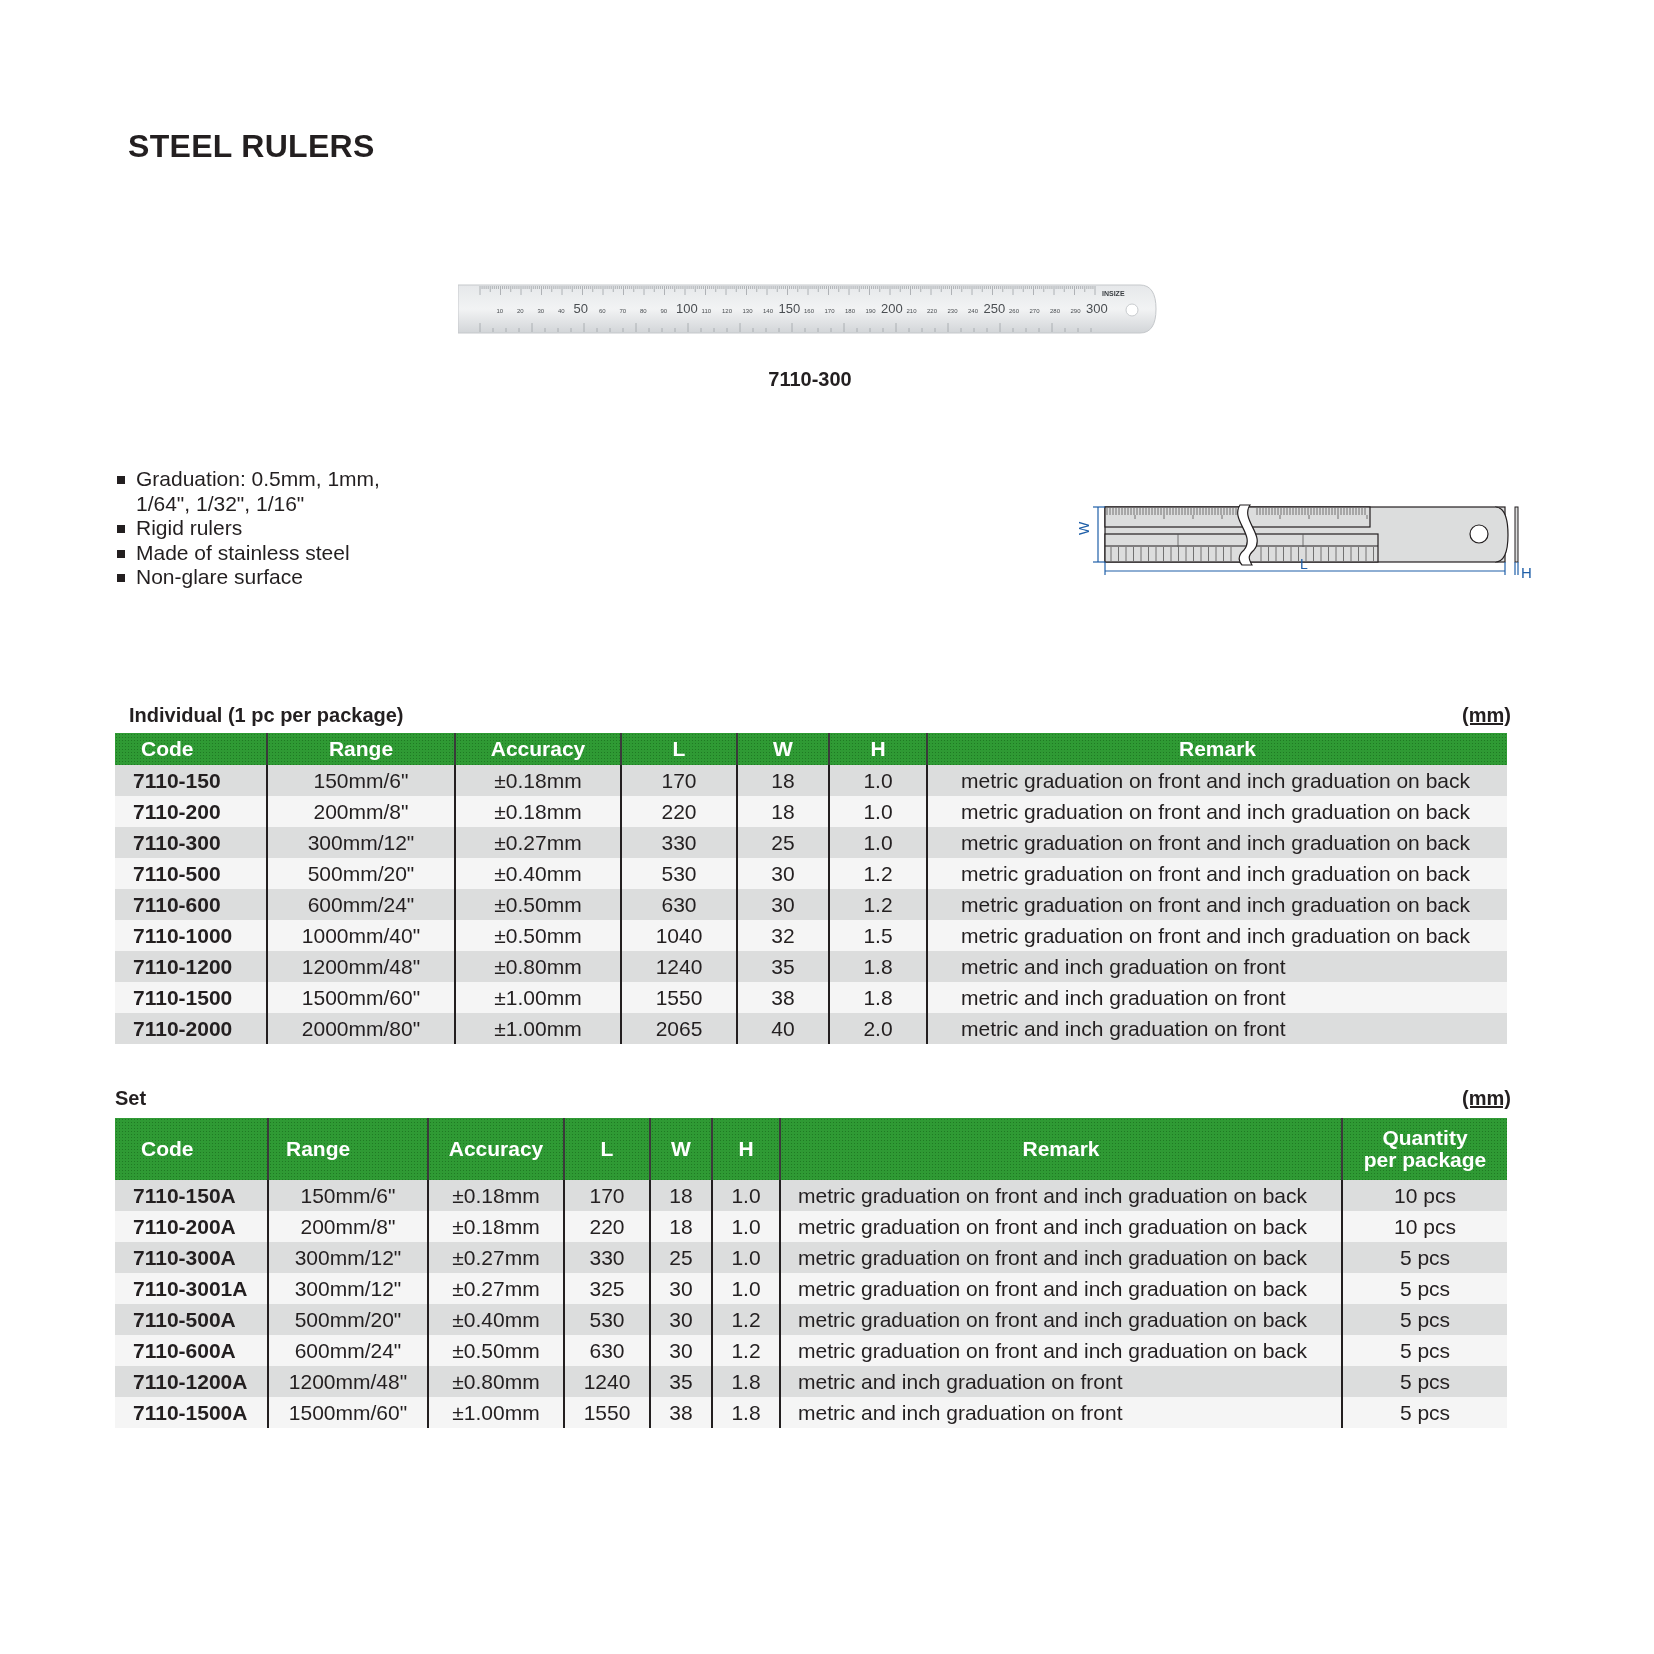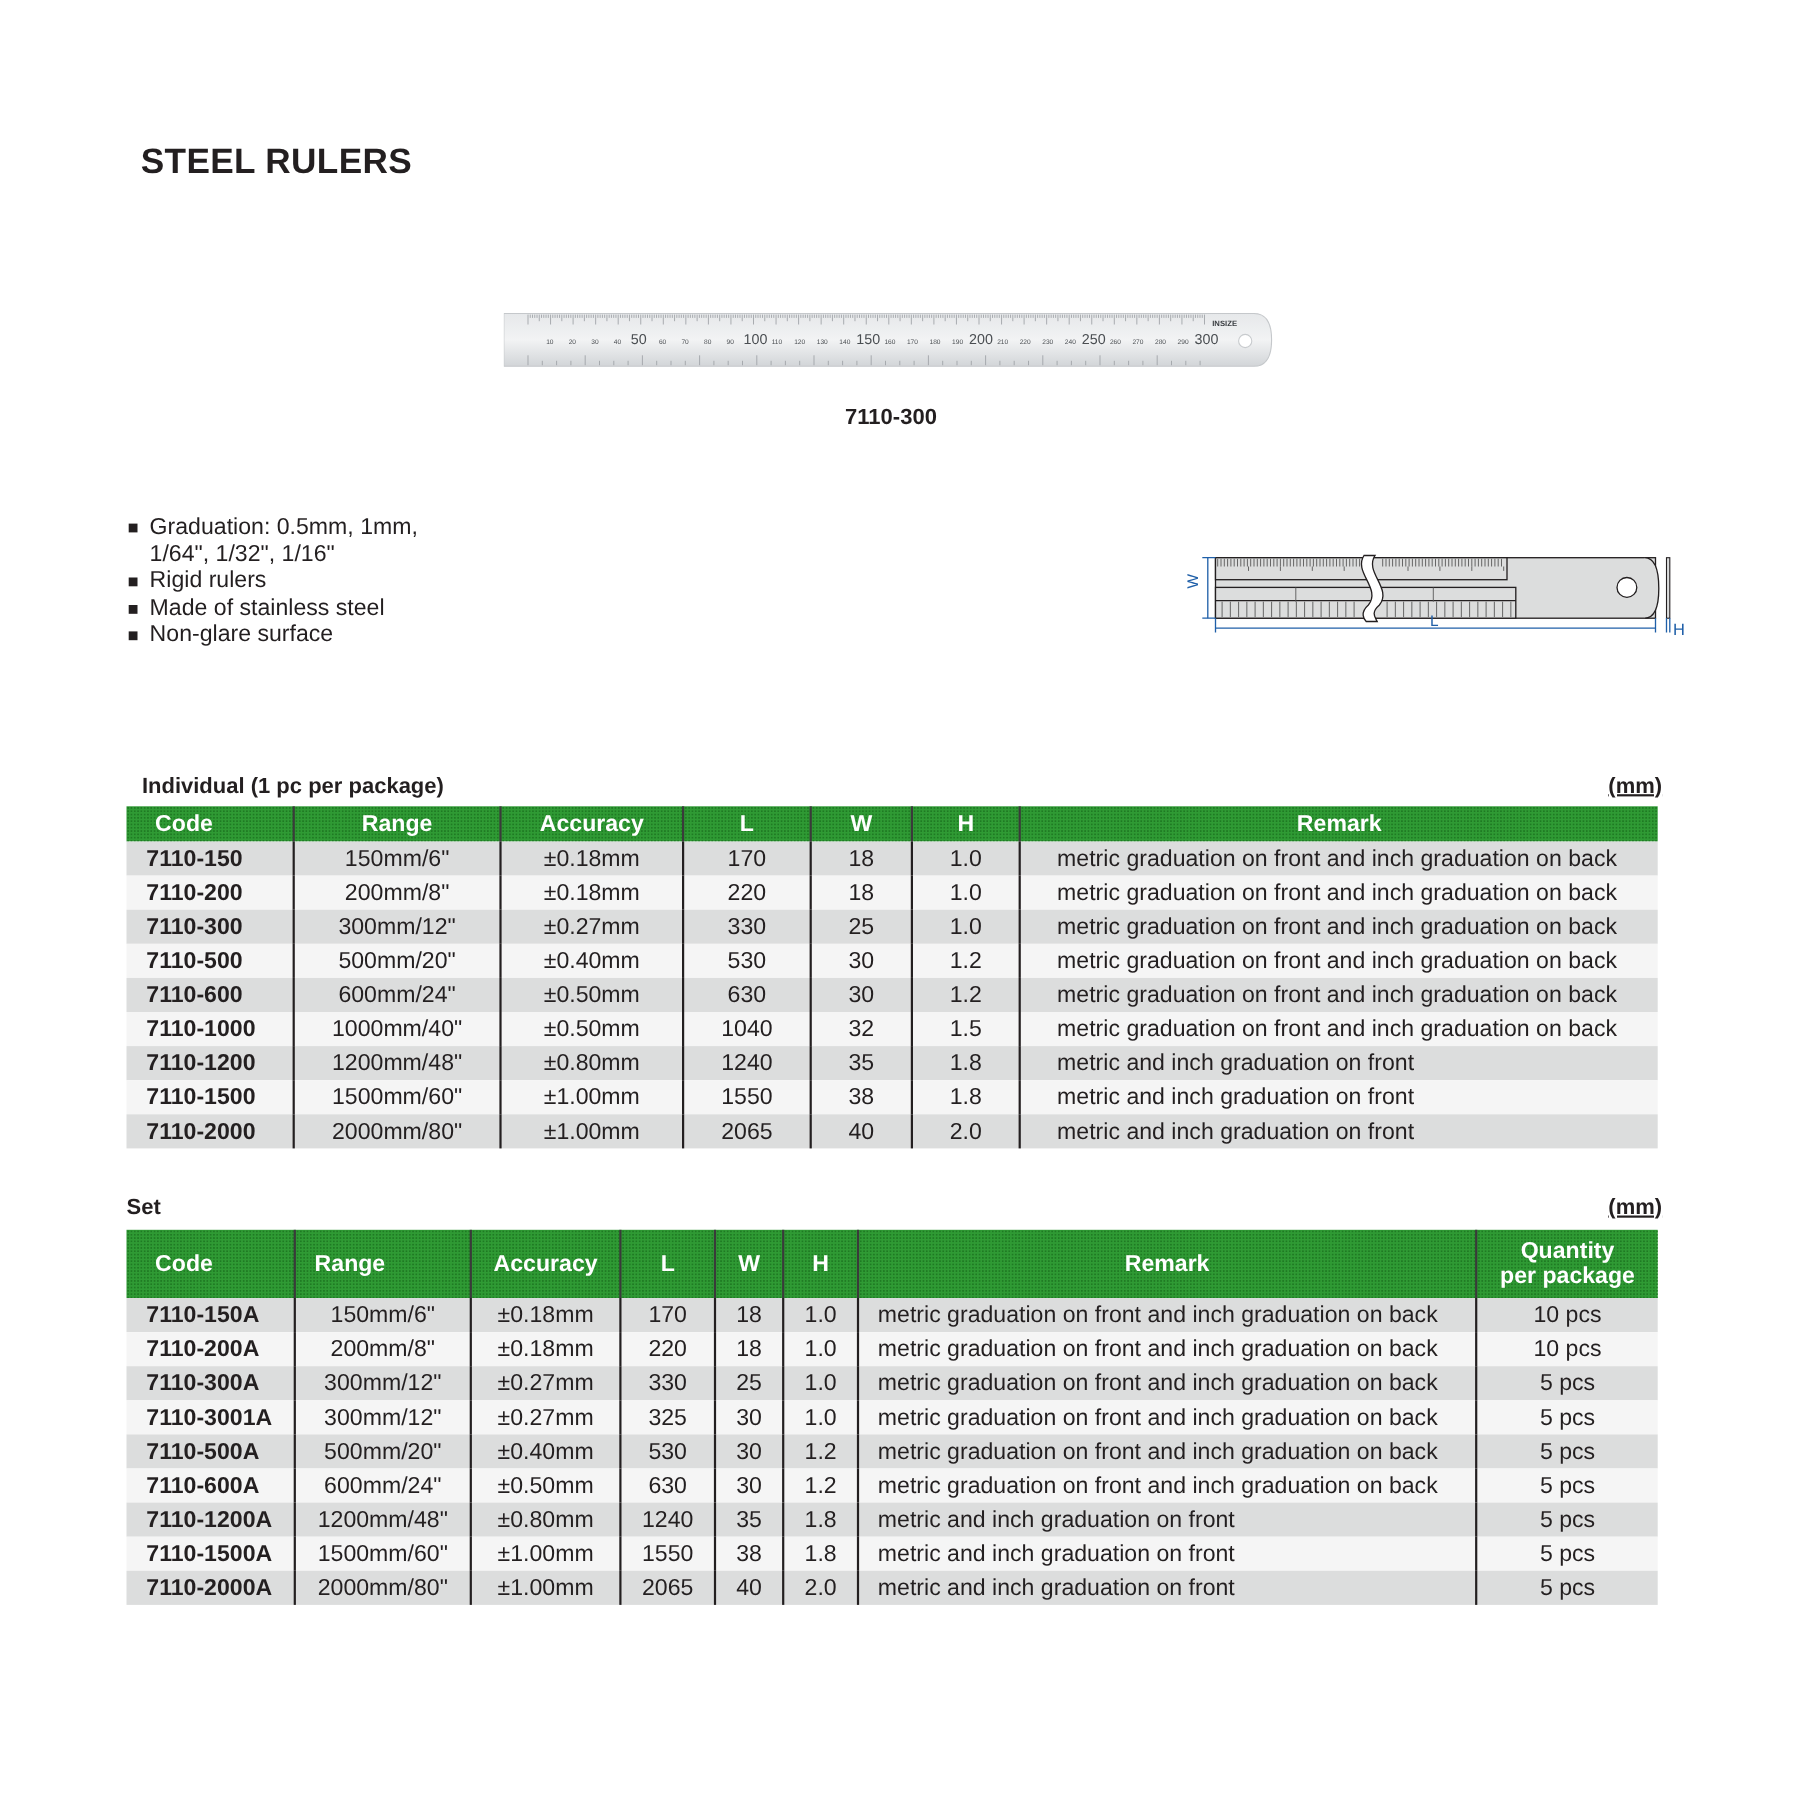--- a/index.html
+++ b/index.html
@@ -807,24 +807,14 @@
       <tr>
         <td>7110-1500A</td>
         <td>1500mm/60"</td>
         <td>±1.00mm</td>
         <td>1550</td>
         <td>38</td>
         <td>1.8</td>
         <td class="remark">metric and inch graduation on front</td>
         <td>5 pcs</td>
       </tr>
-      <tr>
-        <td>7110-2000A</td>
-        <td>2000mm/80"</td>
-        <td>±1.00mm</td>
-        <td>2065</td>
-        <td>40</td>
-        <td>2.0</td>
-        <td class="remark">metric and inch graduation on front</td>
-        <td>5 pcs</td>
-      </tr>
     </tbody>
 </table>
 
 </body></html>

